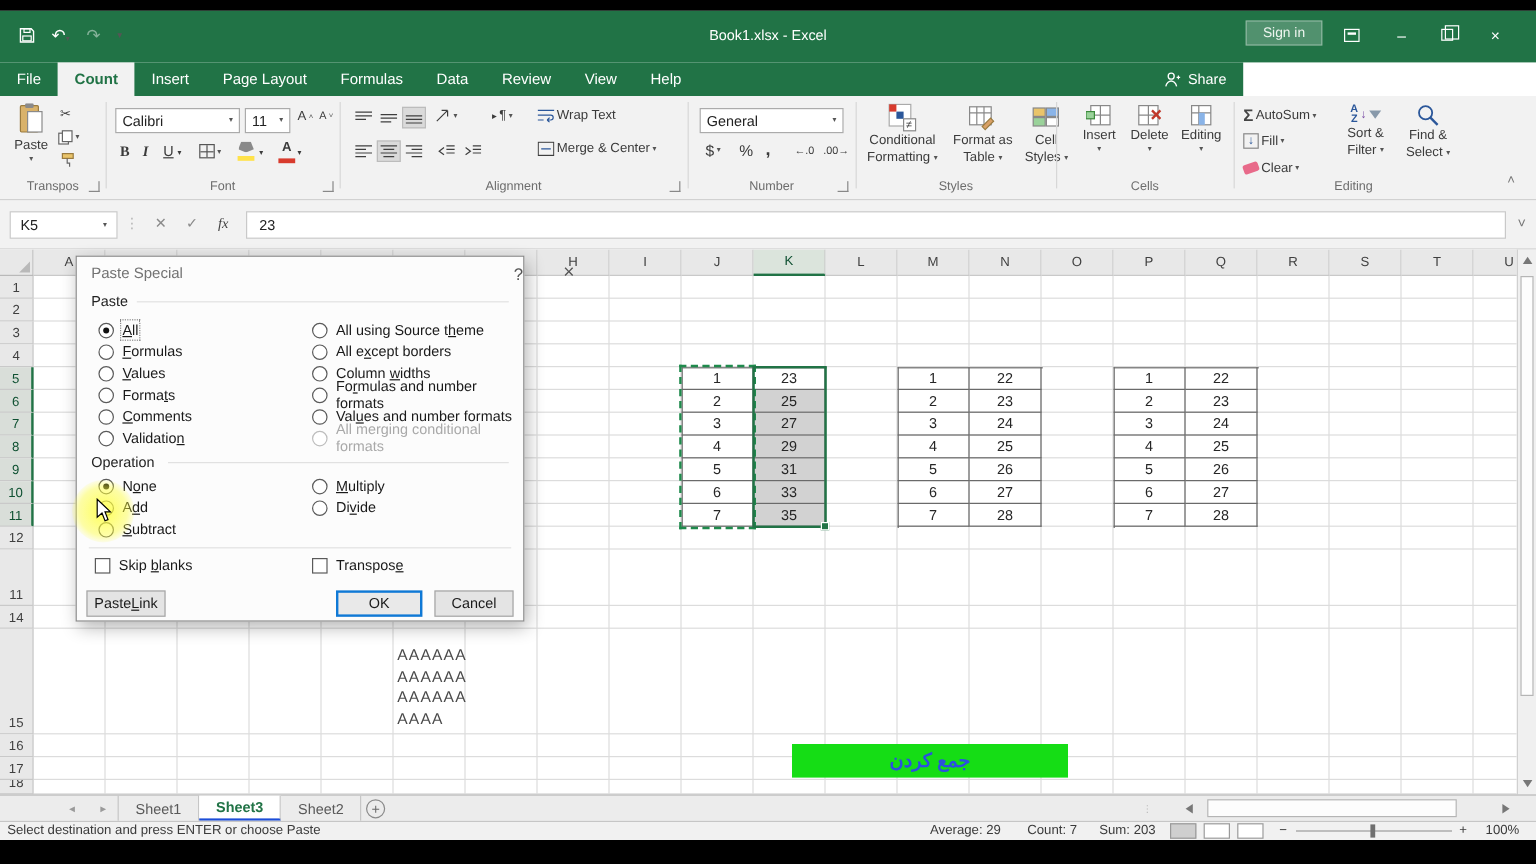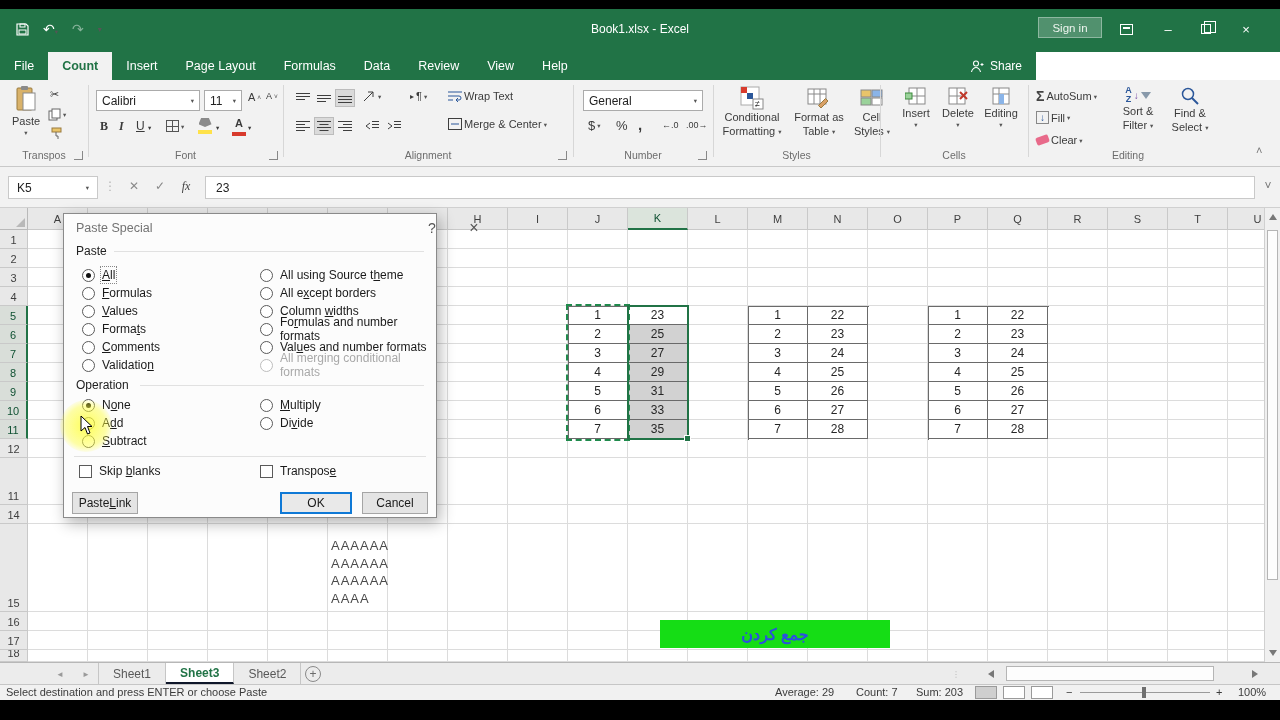--- a/index.html
+++ b/index.html
@@ -72,21 +72,21 @@
 .banner{position:absolute;width:230px;height:28px;background:#15dd15;color:#2b50e0;font-weight:bold;font-size:16px;display:flex;align-items:center;justify-content:center;direction:rtl}
 
 .vscroll{position:absolute;left:1264px;top:208px;width:16px;height:454px;background:#f0f0f0;border-left:1px solid #d0d0d0}
 .vthumb{position:absolute;left:2px;top:22px;width:11px;height:350px;background:#fdfdfd;border:1px solid #b5b5b5}
 .tri-up{width:0;height:0;border-left:4px solid transparent;border-right:4px solid transparent;border-bottom:6px solid #777}
 .tri-dn{width:0;height:0;border-left:4px solid transparent;border-right:4px solid transparent;border-top:6px solid #777}
 .tri-l{width:0;height:0;border-top:4px solid transparent;border-bottom:4px solid transparent;border-right:6px solid #777}
 .tri-r{width:0;height:0;border-top:4px solid transparent;border-bottom:4px solid transparent;border-left:6px solid #777}
 .tabbar{position:absolute;left:0;top:662px;width:1280px;height:22px;background:#ececec;border-top:1px solid #b7b7b7;display:flex;align-items:stretch}
 .stab{display:flex;align-items:center;padding:0 14px;font-size:12px;color:#595959;border-right:1px solid #c6c6c6}
-.stab.active{background:#fff;color:#217346;font-weight:bold;border-bottom:2px solid #0f172a}
+.stab.active{background:#fff;color:#217346;font-weight:bold;border-bottom:2px solid #1d4ed8}
 .navarr{position:absolute;top:7px;color:#9a9a9a;font-size:8px}
 .plusbtn{position:absolute;left:305px;top:3px;width:16px;height:16px;border:1px solid #8a8a8a;border-radius:50%;color:#6a6a6a;font-size:12px;display:flex;align-items:center;justify-content:center}
 .hthumb{position:absolute;left:1006px;top:3px;width:208px;height:15px;background:#fdfdfd;border:1px solid #b5b5b5}
 .statusbar{position:absolute;left:0;top:684px;width:1280px;height:16px;background:#f1f1f1;border-top:1px solid #c6c6c6;font-size:11px;color:#3b3b3b}
 .stat{position:absolute;top:1px}
 .vic{position:absolute;top:1px;width:22px;height:13px;border:1px solid #9a9a9a;background:#fff}
 .vic.active{background:#cfcfcf}
 .ztrack{position:absolute;top:7px;height:1px;background:#9a9a9a}
 .zthumb{position:absolute;top:2px;width:4px;height:11px;background:#6f6f6f}
 

